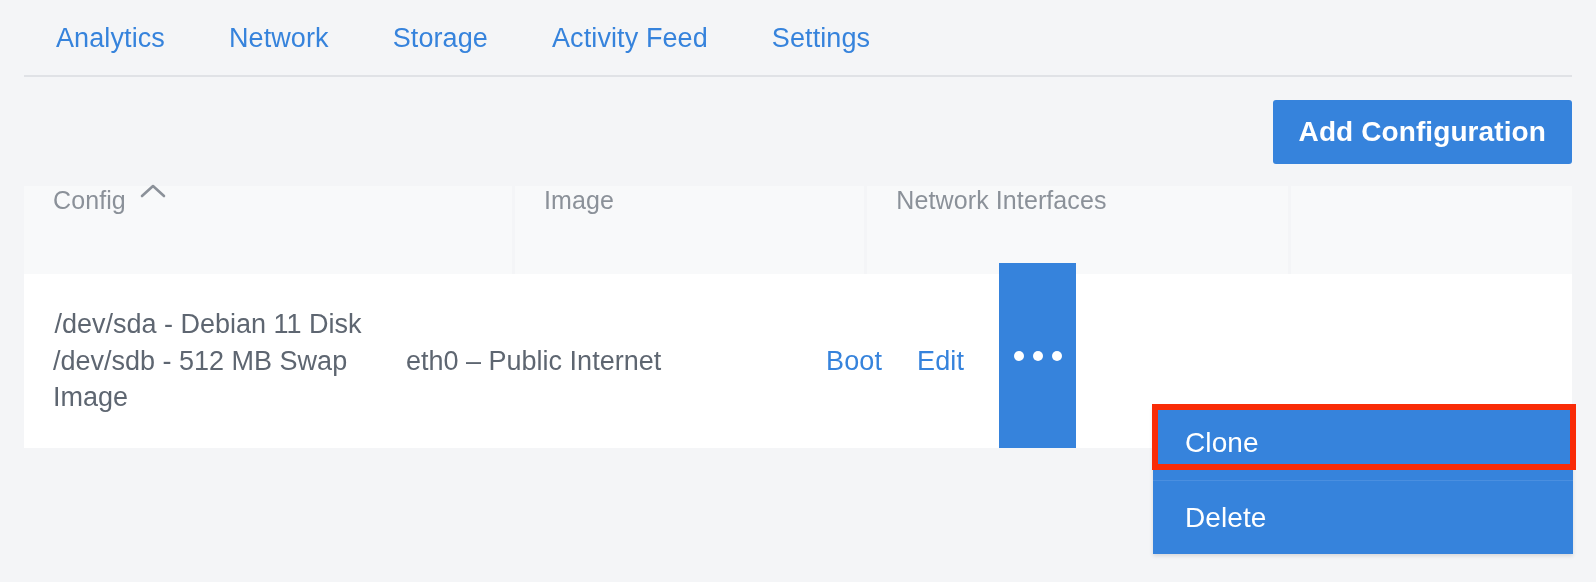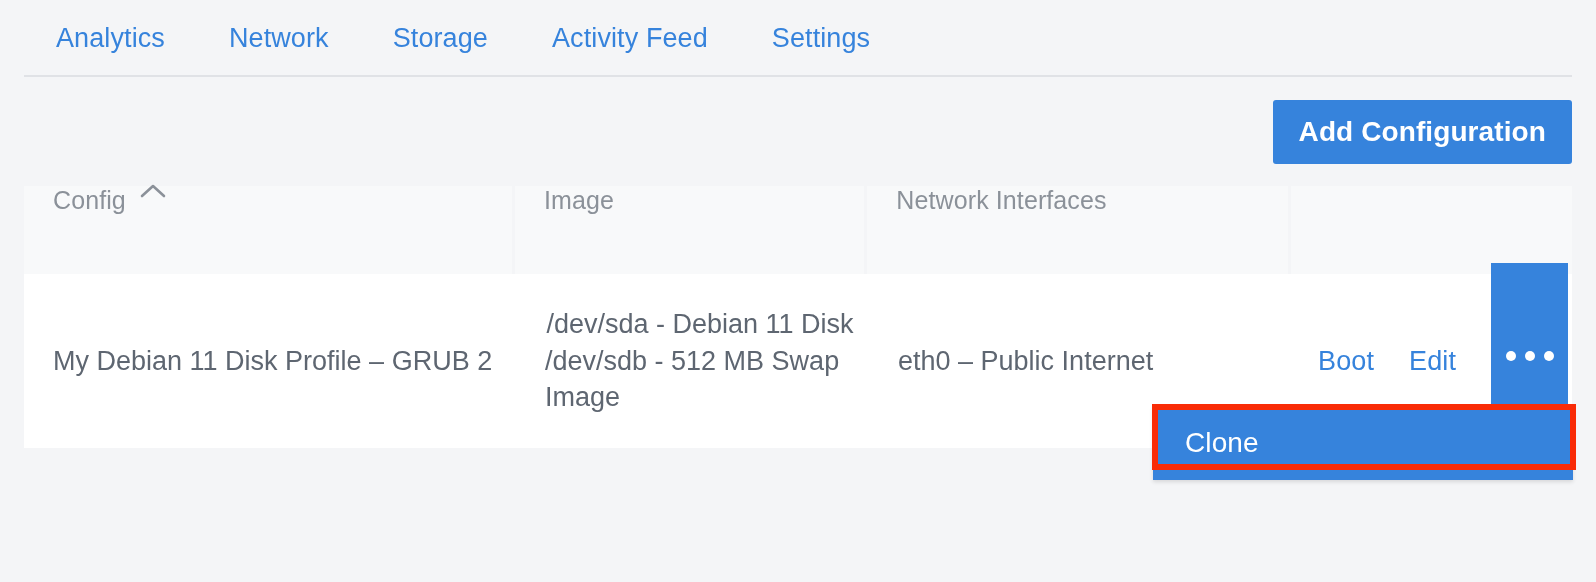--- a/index.html
+++ b/index.html
@@ -266,23 +266,20 @@
     </div>
     <div class="th col-net">
       <span>Network Interfaces</span>
     </div>
     <div class="th col-actions">
       <span></span>
     </div>
   </div>
 
   <div class="trow">
-    <div class="td col-config">
-      <span>My Debian 11 Disk Profile – GRUB 2</span>
-    </div>
     <div class="td col-disks">
       <span class="disk-line">/dev/sda - Debian 11 Disk</span>
       <span class="disk-line">/dev/sdb - 512 MB Swap Image</span>
     </div>
     <div class="td col-net">
       <span>eth0 – Public Internet</span>
     </div>
     <div class="td col-actions">
       <span class="row-action">Boot</span>
       <span class="row-action">Edit</span>
@@ -293,15 +290,18 @@
       </button>
     </div>
   </div>
 
 </div>
 
 <div class="dropdown">
   <div class="dropdown-item">
     <span>Clone</span>
   </div>
+  <div class="dropdown-item">
+    <span>Delete</span>
+  </div>
 </div>
 
 <div class="annot-box"></div>
 
 </body></html>

